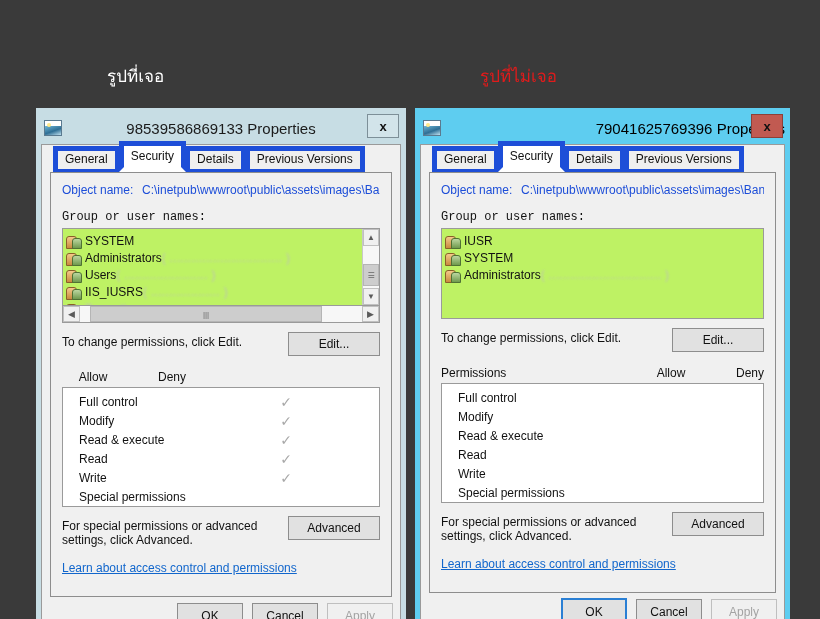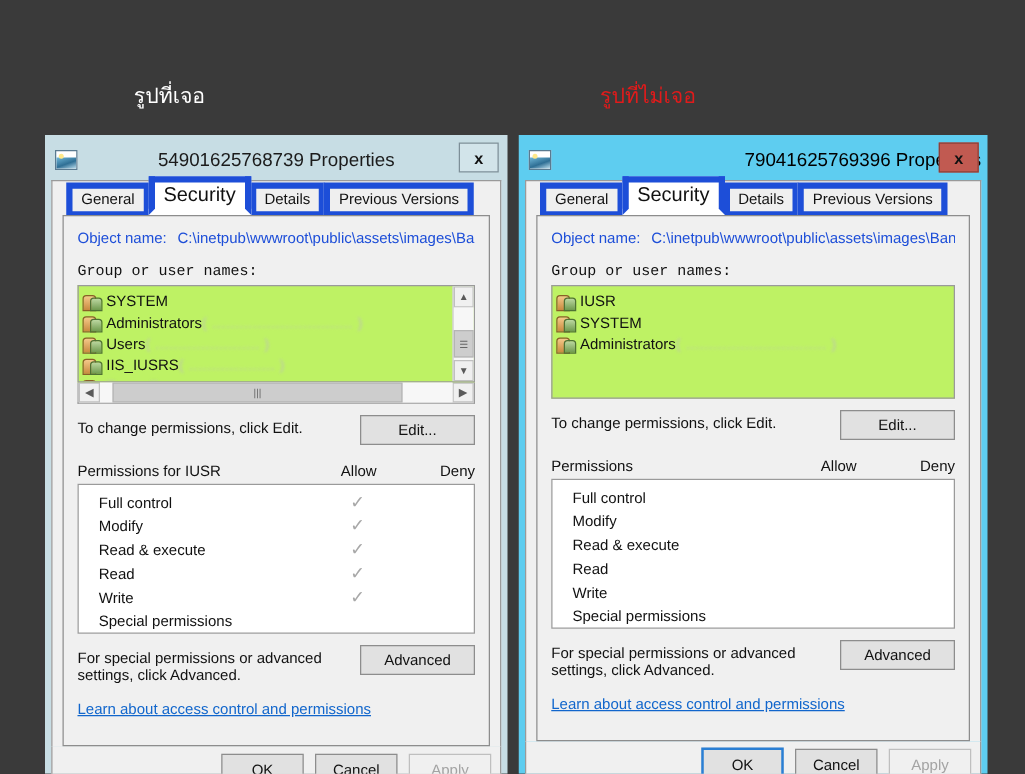--- a/index.html
+++ b/index.html
@@ -78,21 +78,21 @@
   .tabstrip { display:flex; align-items:flex-end; height:20px; padding-left:3px; flex:0 0 auto; }
   .tab {
     font-size:12px; padding:2px 7px 3px 7px;
     border:5px solid #1d4ed8; background:#efefef;
     margin-right:-1px; position:relative; top:2px; cursor:pointer;
     color:#111; line-height:13px;
   }
   .tab.active {
     background:#ffffff; border-bottom-color:#ffffff;
     top:0; padding-top:4px; padding-bottom:4px; z-index:3;
-    font-size:16px;
+    font-size:12px;
   }
 
   
   .tabpage {
     flex:1 1 auto; background:#f0f0f0;
     border:1px solid #8d8d8d;
     padding:10px 11px 8px 11px;
     display:flex; flex-direction:column;
     position:relative; z-index:1;
     overflow:hidden;
@@ -214,21 +214,21 @@
 <body>
 
 <div class="caption" id="caption-found">รูปที่เจอ</div>
 <div class="caption" id="caption-notfound">รูปที่ไม่เจอ</div>
 
 <div class="window" id="window-left">
   <div class="window-frame">
 
     <div class="titlebar">
       <div class="title-icon"></div>
-      <div class="title-text">54901625768739 Properties</div>
+      <div class="title-text">98539586869133 Properties</div>
       <div class="close-btn" id="close-left">x</div>
     </div>
 
     <div class="client">
 
       <div class="tabstrip">
         <div class="tab">General</div>
         <div class="tab active">Security</div>
         <div class="tab">Details</div>
         <div class="tab">Previous Versions</div>
@@ -286,21 +286,20 @@
           </div>
           <div class="hs-btn">▶</div>
         </div>
 
         <div class="hintrow">
           <div class="hint-text">To change permissions, click Edit.</div>
           <div class="btn small">Edit...</div>
         </div>
 
         <div class="perm-header">
-          <span class="ph-name">Permissions for IUSR</span>
           <span class="ph-allow">Allow</span>
           <span class="ph-deny">Deny</span>
         </div>
 
         <div class="permlist">
           <div class="perm-row">
             <span class="pr-name">Full control</span>
             <span class="pr-allow">✓</span>
             <span class="pr-deny"></span>
           </div>

